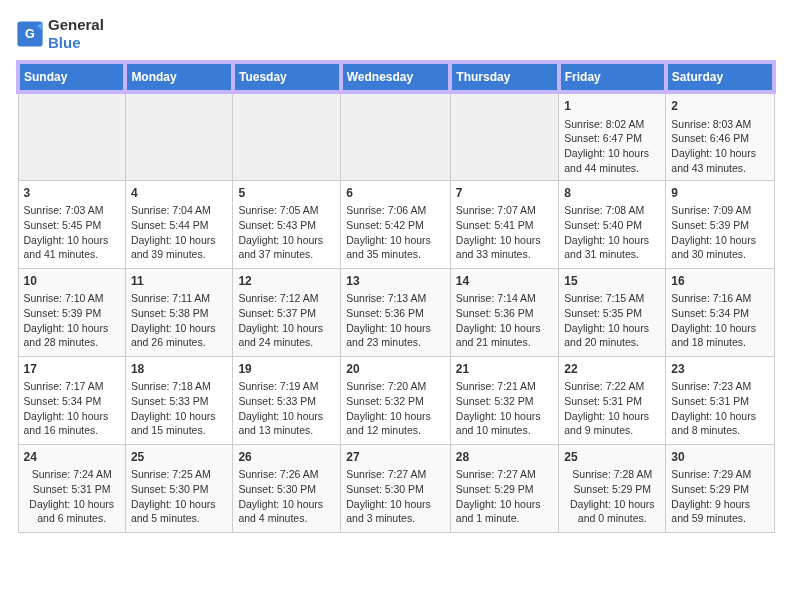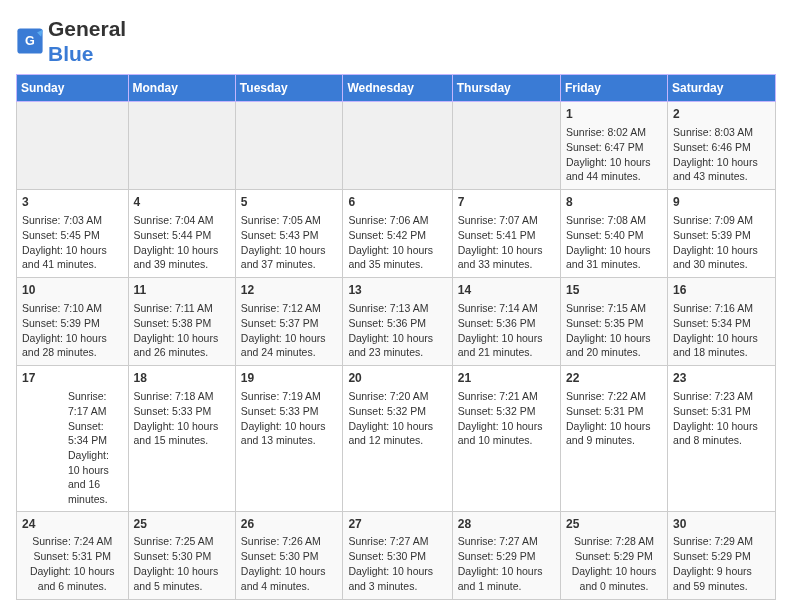--- a/index.html
+++ b/index.html
@@ -15,21 +15,21 @@
       justify-content: space-between;
       align-items: flex-start;
       margin-bottom: 8px;
     }
     .logo {
       display: flex;
       align-items: center;
       gap: 4px;
     }
     .logo-text {
-      font-size: 21px;
+      font-size: 15px;
       font-weight: bold;
       line-height: 1.2;
     }
     .logo-text .general { color: #333; }
     .logo-text .blue { color: #3a7bd5; }
     .logo-icon {
       width: 28px;
       height: 28px;
     }
     .title-block {
@@ -49,21 +49,21 @@
       border-collapse: collapse;
       font-size: 11px;
     }
     thead tr th {
       background: #3a7bd5;
       color: #fff;
       padding: 6px 4px;
       text-align: left;
       font-size: 12px;
       font-weight: bold;
-      border: 1px solid #c4b5fd;
+      border: 4px solid #c4b5fd;
     }
     tbody tr td {
       border: 1px solid #ccc;
       vertical-align: top;
       padding: 4px 5px;
       height: 88px;
       width: 113px;
       background: #fff;
       color: #333;
       font-size: 10.5px;
@@ -215,21 +215,21 @@
         <td>
           <span class="day-num">16</span>
           <div style="white-space: pre-wrap;">Sunrise: 7:16 AM
 Sunset: 5:34 PM
 Daylight: 10 hours and 18 minutes.</div>
         </td>
       </tr>
       <tr>
         <td>
           <span class="day-num">17</span>
-          <div style="white-space: pre-wrap; margin-left: 46px;">Sunrise: 7:17 AM
+          <div style="white-space: pre-wrap;">Sunrise: 7:17 AM
 Sunset: 5:34 PM
 Daylight: 10 hours and 16 minutes.</div>
         </td>
         <td>
           <span class="day-num">18</span>
           <div style="white-space: pre-wrap;">Sunrise: 7:18 AM
 Sunset: 5:33 PM
 Daylight: 10 hours and 15 minutes.</div>
         </td>
         <td>

